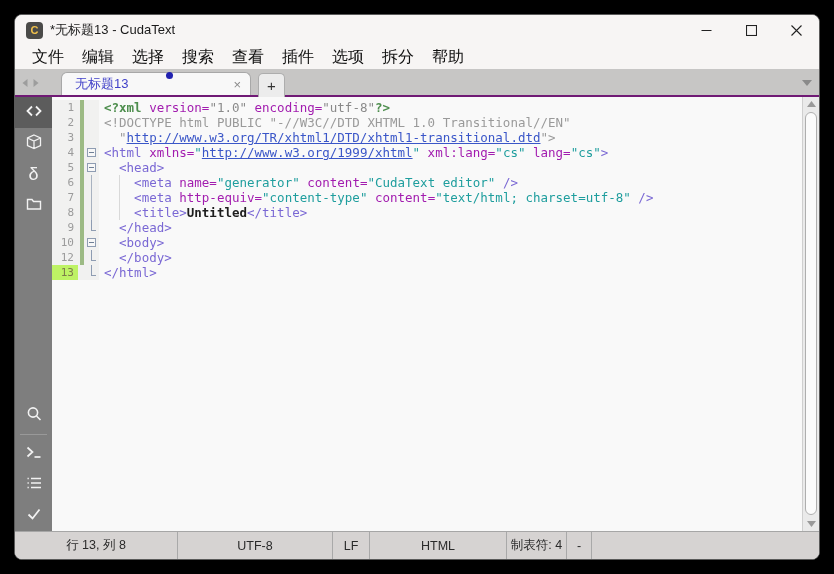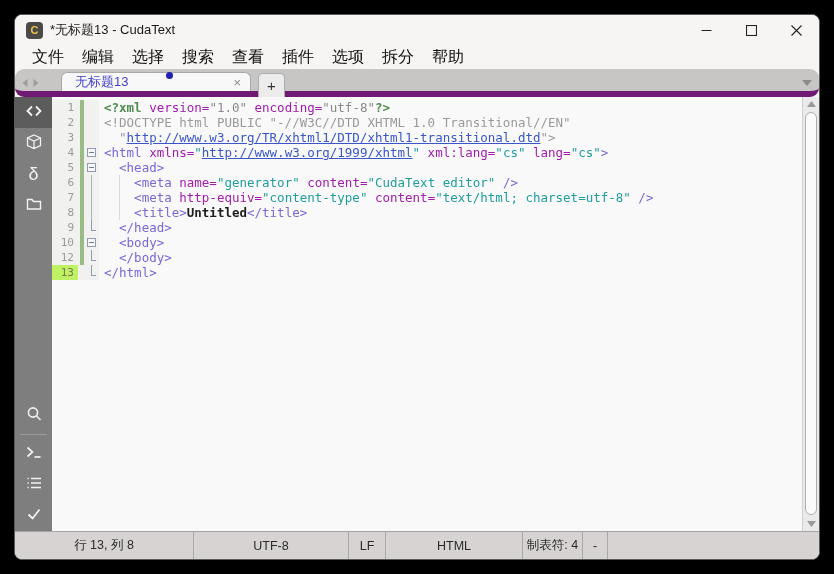--- a/index.html
+++ b/index.html
@@ -11,21 +11,21 @@
   .titlebar{height:30px;background:#f7f5f4;display:flex;align-items:center;flex:0 0 30px;}
   .appicon{width:17px;height:17px;margin:0 7px 0 11px;background:#4a4a48;border-radius:4px;
     color:#f0c14b;font-size:11px;font-weight:bold;display:flex;align-items:center;justify-content:center;}
   .title{font-size:13px;color:#1a1a1a;}
   .winbtns{margin-left:auto;display:flex;height:100%;}
   .winbtn{width:45px;height:100%;display:flex;align-items:center;justify-content:center;color:#222;}
   
   .menubar{height:24px;background:#f7f5f4;display:flex;align-items:center;padding-left:8px;flex:0 0 24px;}
   .menu-item{font-size:16px;color:#111;padding:2px 9px;}
   
-  .tabbar{height:28px;background:#c7c6c5;position:relative;flex:0 0 28px;border-bottom:6px solid #701a75;border-radius:9px;}
+  .tabbar{height:28px;background:#c7c6c5;position:relative;flex:0 0 28px;border-bottom:2px solid #701a75;}
   .navarrows{position:absolute;left:6px;top:9px;display:flex;gap:3px;}
   .tab{position:absolute;left:46px;top:3px;bottom:0;width:190px;background:#f8f8f8;
     border:1px solid #a8a8a8;border-bottom:none;border-radius:6px 6px 0 0;display:flex;align-items:center;}
   .tab-label{font-size:13px;color:#4040c8;margin-left:13px;}
   .tab-close{margin-left:auto;margin-right:9px;color:#8a8a8a;font-size:13px;}
   .mod-dot{position:absolute;left:104px;top:-1px;width:7px;height:7px;border-radius:50%;background:#2222b0;}
   .newtab{position:absolute;left:243px;top:4px;width:27px;height:24px;background:#ececec;
     border:1px solid #adadad;border-bottom:none;border-radius:5px 5px 0 0;
     display:flex;align-items:center;justify-content:center;font-size:15px;color:#333;}
   .tabmenu{position:absolute;right:7px;top:11px;}
@@ -66,21 +66,21 @@
   
   .vscroll{width:17px;background:#eaeaea;border-left:1px solid #cfcfcf;position:relative;
     display:flex;flex-direction:column;align-items:center;}
   .varrow{height:14px;display:flex;align-items:center;justify-content:center;width:100%;}
   .vthumb{position:absolute;left:2px;right:2px;top:15px;bottom:16px;background:#fbfbfb;
     border:1px solid #aeaeae;border-radius:8px;}
   
   .statusbar{height:28px;background:#d6d3d2;border-top:1px solid #a6a6a6;display:flex;flex:0 0 28px;}
   .sb-cell{border-right:1px solid #a9a9a9;display:flex;align-items:center;justify-content:center;
     font-size:12.5px;color:#2a2a2a;}
-  .sb-c0{width:179px;}.sb-c1{width:155px;}.sb-c2{width:37px;}.sb-c3{width:137px;}
+  .sb-c0{width:163px;}.sb-c1{width:155px;}.sb-c2{width:37px;}.sb-c3{width:137px;}
   .sb-c4{width:60px;}.sb-c5{width:25px;}
   .sb-fill{flex:1;border-right:none;}
 </style>
 </head>
 <body>
 
 <div class="window">
 
   <div class="titlebar">
     <div class="appicon">C</div>

